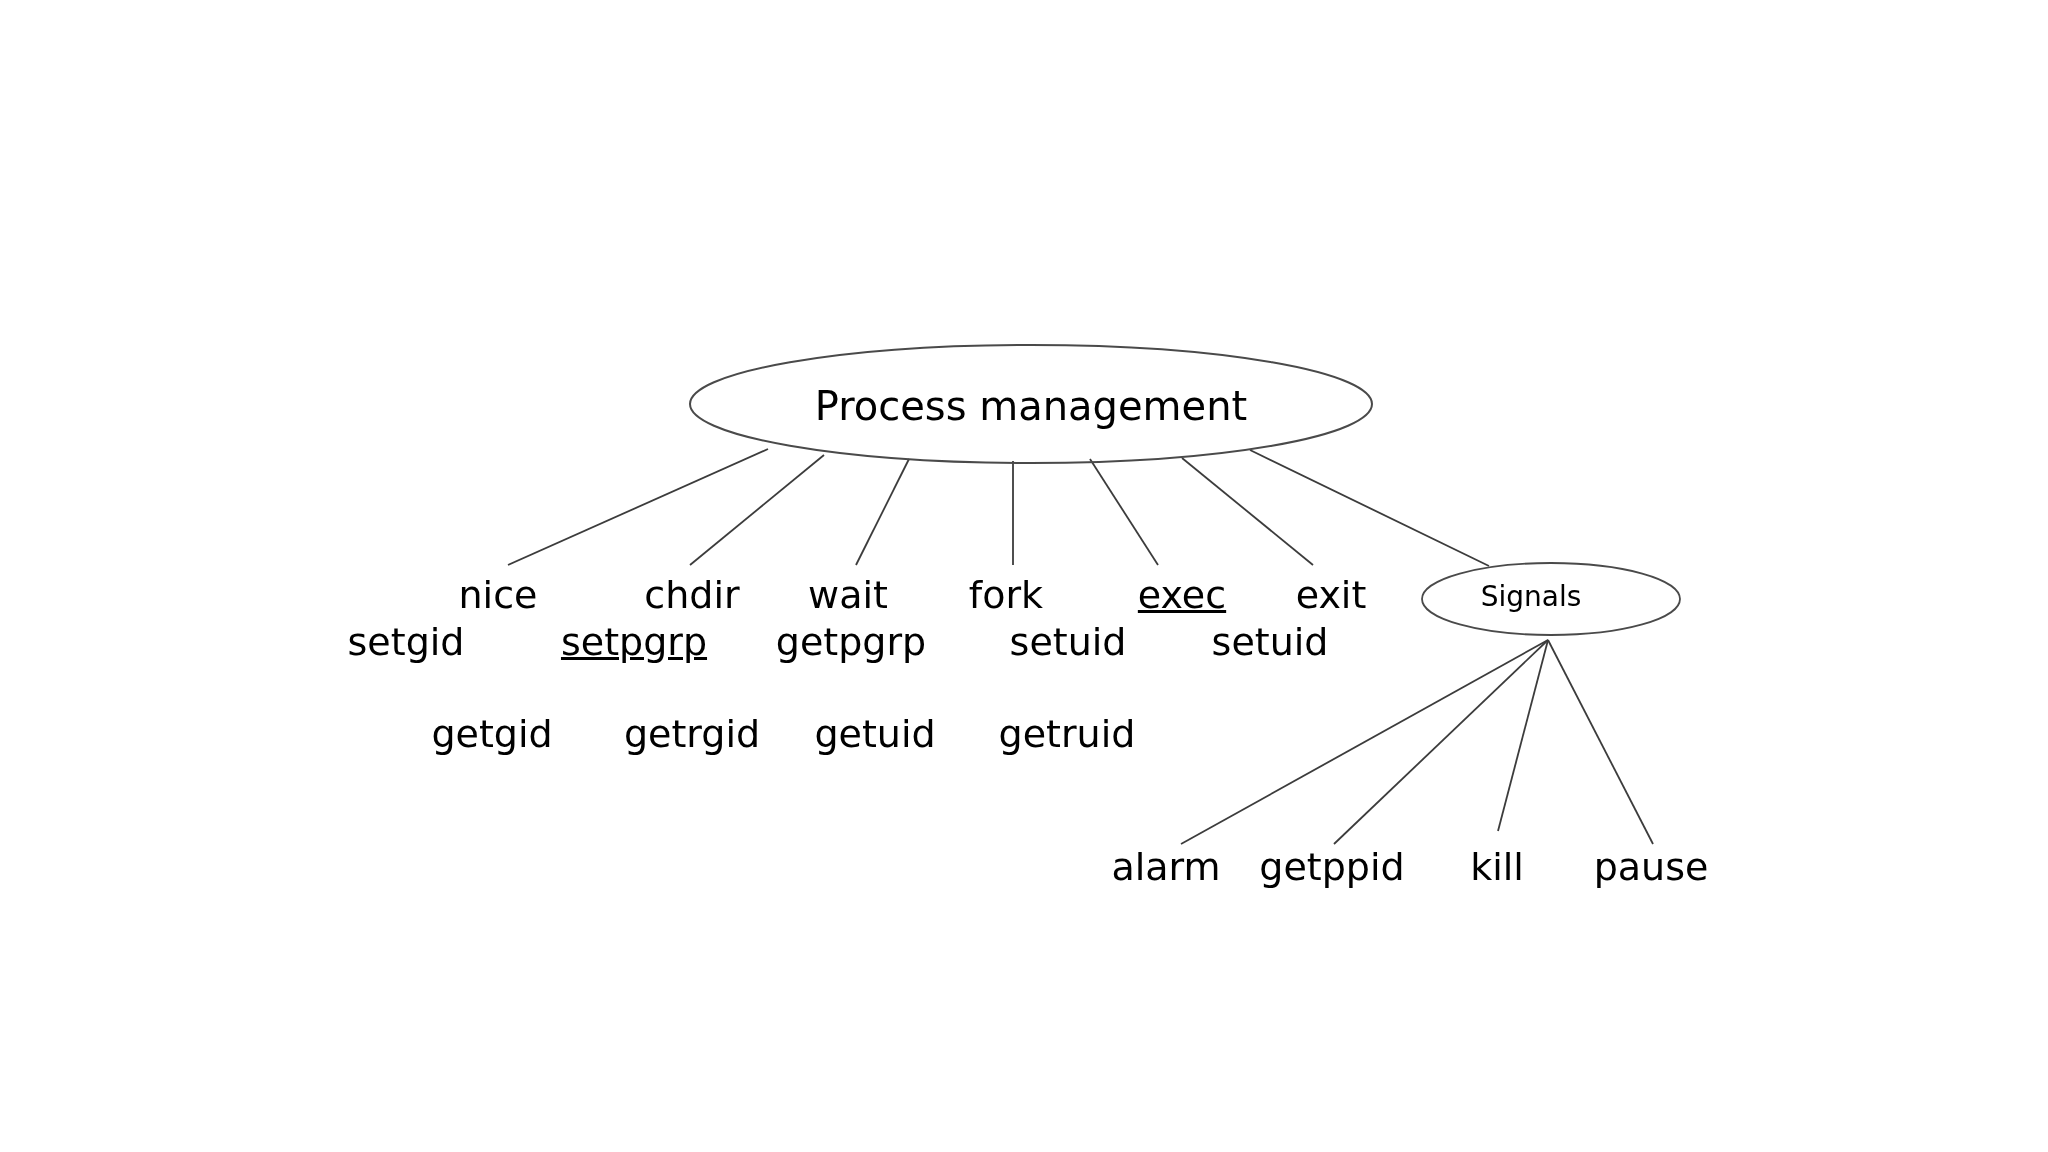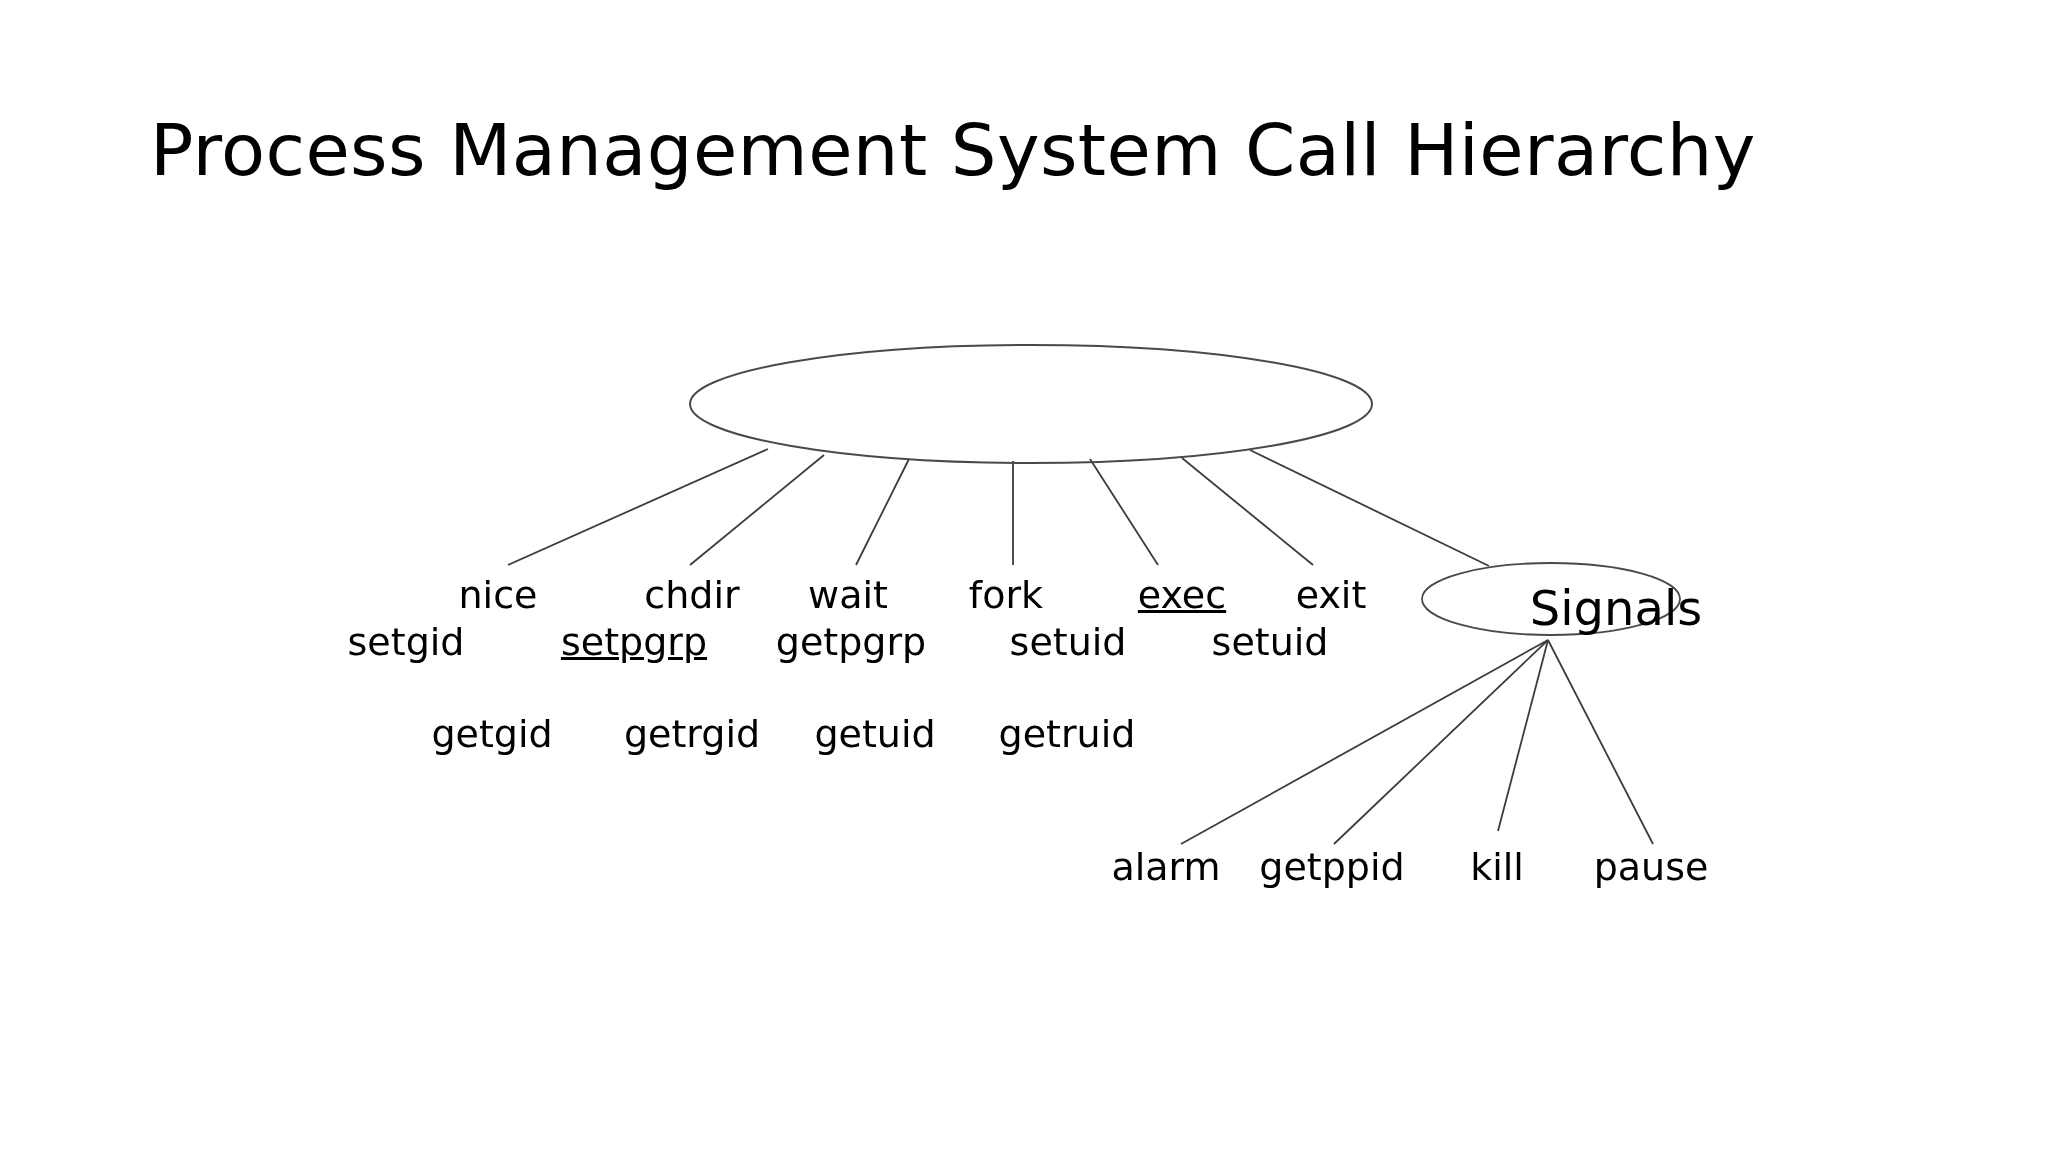--- a/index.html
+++ b/index.html
@@ -40,41 +40,40 @@
     white-space: nowrap;
     text-align: center;
   }
   #root-label {
     font-size: 40px;
     left: 690px;
     top: 383px;
     width: 682px;
   }
   #signals-label {
-    font-size: 48px;
-    left: 1487px;
+    font-size: 28px;
+    left: 1402px;
     top: 580px;
     width: 258px;
   }
   .leaf {
     position: absolute;
     color: #000000;
     font-family: "DejaVu Sans", "Liberation Sans", sans-serif;
     font-size: 38px;
     white-space: nowrap;
     transform: translateX(-50%);
     text-align: center;
   }
 </style>
 </head>
 <body>
 
 <div id="stage">
 
-  <div id="title">Process Management System Call Hierarchy</div>
 
   <svg id="edges" viewBox="0 0 2048 1152" xmlns="http://www.w3.org/2000/svg">
     <g id="edge-group-root" stroke="#3c3c3c" stroke-width="1.8" fill="none">
         <line x1="768" y1="449" x2="508" y2="565"></line>
         <line x1="824" y1="455" x2="690" y2="565"></line>
         <line x1="909" y1="459" x2="856" y2="565"></line>
         <line x1="1013" y1="461" x2="1013" y2="565"></line>
         <line x1="1090" y1="459" x2="1158" y2="565"></line>
         <line x1="1182" y1="458" x2="1313" y2="565"></line>
         <line x1="1250" y1="450" x2="1489" y2="566"></line>
@@ -82,20 +81,21 @@
     <g id="edge-group-signals" stroke="#3c3c3c" stroke-width="1.8" fill="none">
         <line x1="1548" y1="640" x2="1181" y2="844"></line>
         <line x1="1548" y1="640" x2="1334" y2="844"></line>
         <line x1="1548" y1="640" x2="1498" y2="831"></line>
         <line x1="1548" y1="640" x2="1653" y2="844"></line>
       </g>
     <ellipse id="root-ellipse" fill="none" stroke="#4a4a4a" stroke-width="2" cx="1031" cy="404" rx="341" ry="59"></ellipse>
     <ellipse id="signals-ellipse" fill="none" stroke="#4a4a4a" stroke-width="1.8" cx="1551" cy="599" rx="129" ry="36"></ellipse>
   </svg>
 
+  <div class="node-ellipse-label" id="root-label">Process management</div>
 
   <div class="node-ellipse-label" id="signals-label">Signals</div>
 
   <div id="leaf-layer">
       <div class="leaf" style="left: 498px; top: 573px;">nice</div>
       <div class="leaf" style="left: 692px; top: 573px;">chdir</div>
       <div class="leaf" style="left: 848px; top: 573px;">wait</div>
       <div class="leaf" style="left: 1006px; top: 573px;">fork</div>
       <div class="leaf" style="left: 1182px; top: 573px; text-decoration: underline;">exec</div>
       <div class="leaf" style="left: 1331px; top: 573px;">exit</div>

